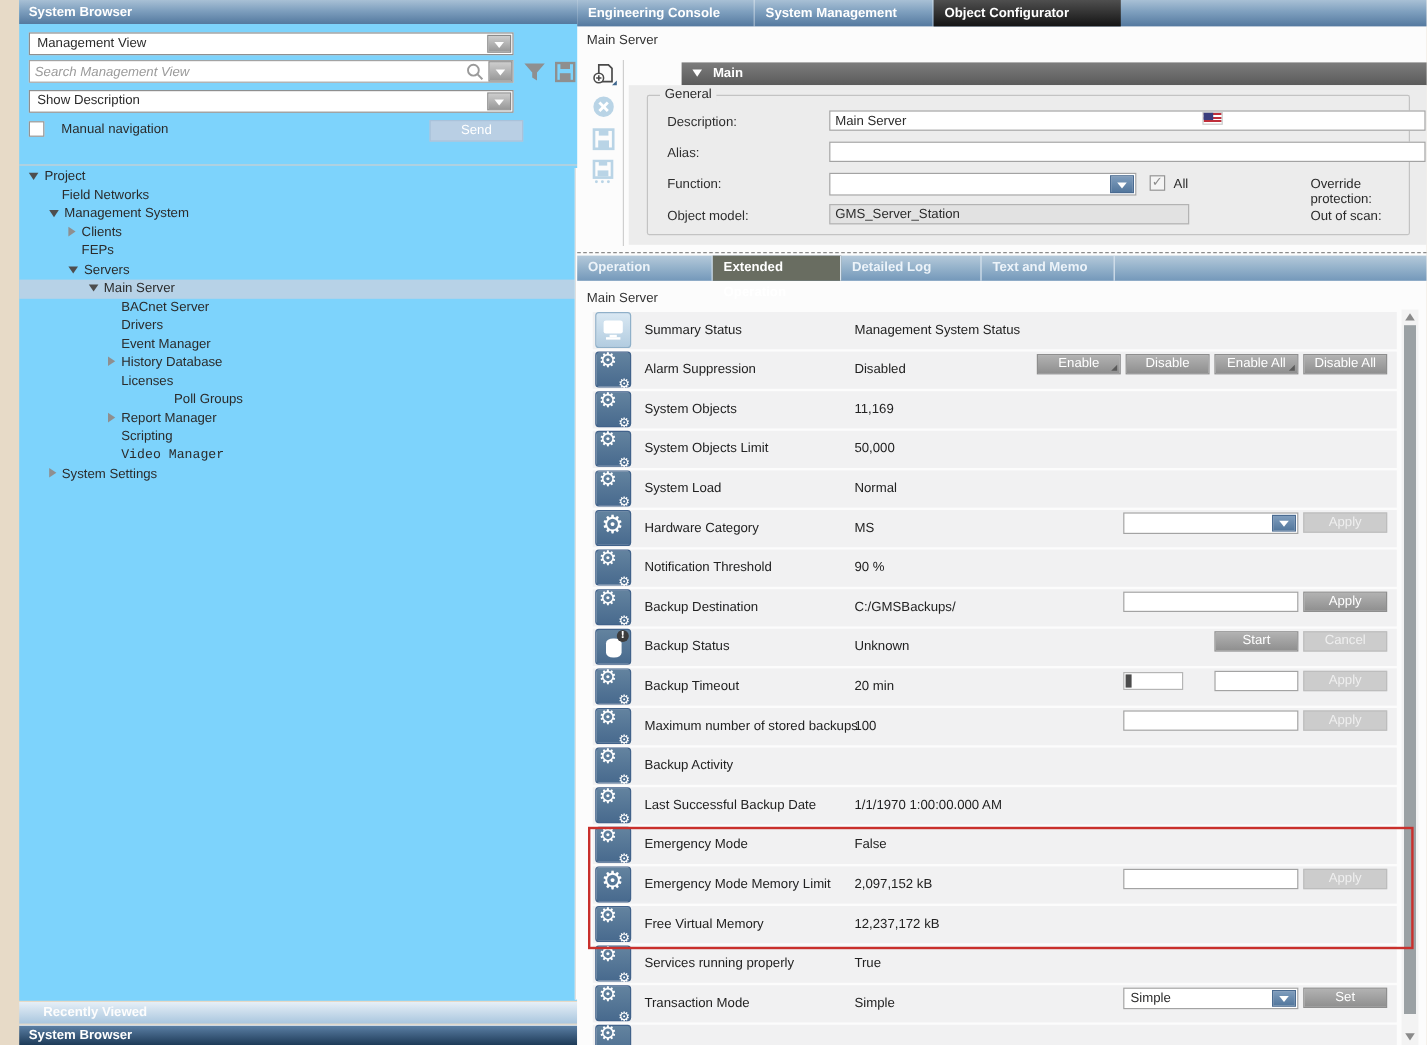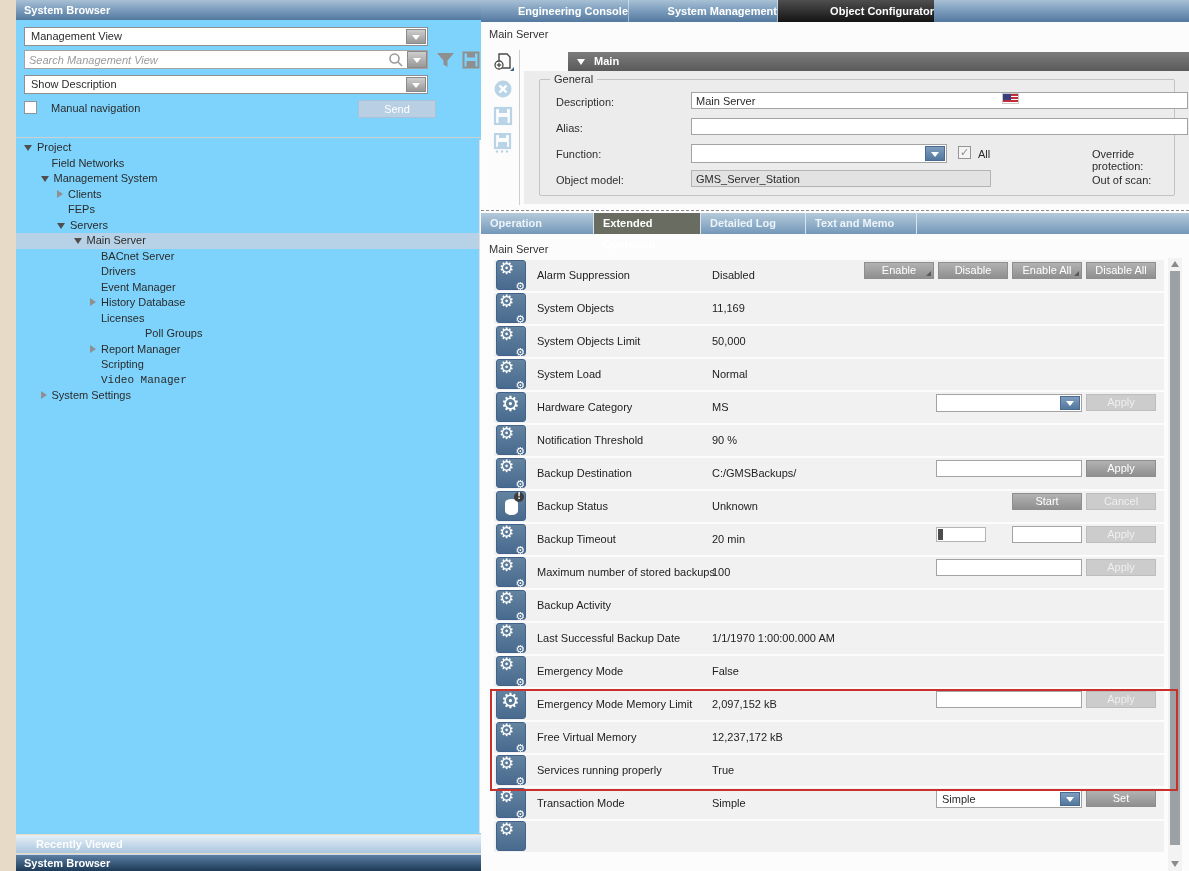--- a/index.html
+++ b/index.html
@@ -58,21 +58,21 @@
   #tree-thumb { position:absolute; left:2px; top:285px; width:9px; height:48px; background:#e3e3e3; }
   
   #bar-recent { position:absolute; left:0; top:835px; width:479px; height:18px; line-height:18px;
                 padding-left:20px; background:linear-gradient(180deg,#e6eff7,#a9c6de); color:#fdfdfd; font-weight:bold; }
   #bar-sysbrowser { position:absolute; left:0; top:854px; width:479px; height:17px; line-height:16px;
                 padding-left:8px; background:linear-gradient(180deg,#5a7ea3,#1d3a57);
                 border-top:1px solid #cdd9e4; color:#fff; font-weight:bold; }
 
   
   #right-panel { position:absolute; left:481px; top:0; width:708px; height:871px; background:#fcfcfc; }
-  #top-tabs { position:absolute; left:0; top:0; width:708px; height:22px;text-align:right; }
+  #top-tabs { position:absolute; left:0; top:0; width:708px; height:22px; }
   .top-tab { float:left; height:22px; line-height:22px; padding-left:9px; color:#fff; font-weight:bold;
              border-right:1px solid rgba(255,255,255,.45); }
   .top-tab.active { background:linear-gradient(180deg,#4f4f4f,#141414); border-right:none; }
   #breadcrumb { position:absolute; left:8px; top:28px; color:#333; }
   
   #icon-strip { position:absolute; left:12px; top:52px; width:26px; }
   .strip-icon { margin-bottom:9px; height:18px; }
   #vsep { position:absolute; left:38px; top:50px; width:1px; height:155px; background:#cfcfcf; }
   
   #main-header { position:absolute; left:43px; top:52px; width:665px; height:19px; line-height:19px;
@@ -302,26 +302,35 @@
         <span class="right-lbl" style="top:94px;">Out of scan:</span>
 
       </div>
     </div>
 
     <div id="dotted-line"></div>
 
     <div id="op-tabs">
         <div class="op-tab" style="width: 113px;">Operation</div>
         <div class="op-tab active" style="width: 107px;">Extended Operation</div>
-        <div class="op-tab" style="width: 105px;">Detailed Log</div>
+        <div class="op-tab" style="width: 117px;">Detailed Log</div>
         <div class="op-tab" style="width: 111px;">Text and Memo</div>
       </div>
     <div id="list-title">Main Server</div>
 
     <div id="prop-list">
+        <div class="prop-row">
+          <div class="prop-icon monitor">
+            <div class="mon-screen"></div>
+            <div class="mon-stand"></div>
+            <div class="mon-base"></div>
+          </div>
+          <span class="prop-name">Summary Status</span>
+          <span class="prop-value">Management System Status</span>
+        </div>
         <div class="prop-row">
           <div class="prop-icon">
             <span class="gearA">⚙</span>
             <span class="gearB">⚙</span>
           </div>
           <span class="prop-name">Alarm Suppression</span>
           <span class="prop-value">Disabled</span>
           <div class="prop-controls">
             <div class="gbtn split">Enable</div>
             <div class="gbtn">Disable</div>

